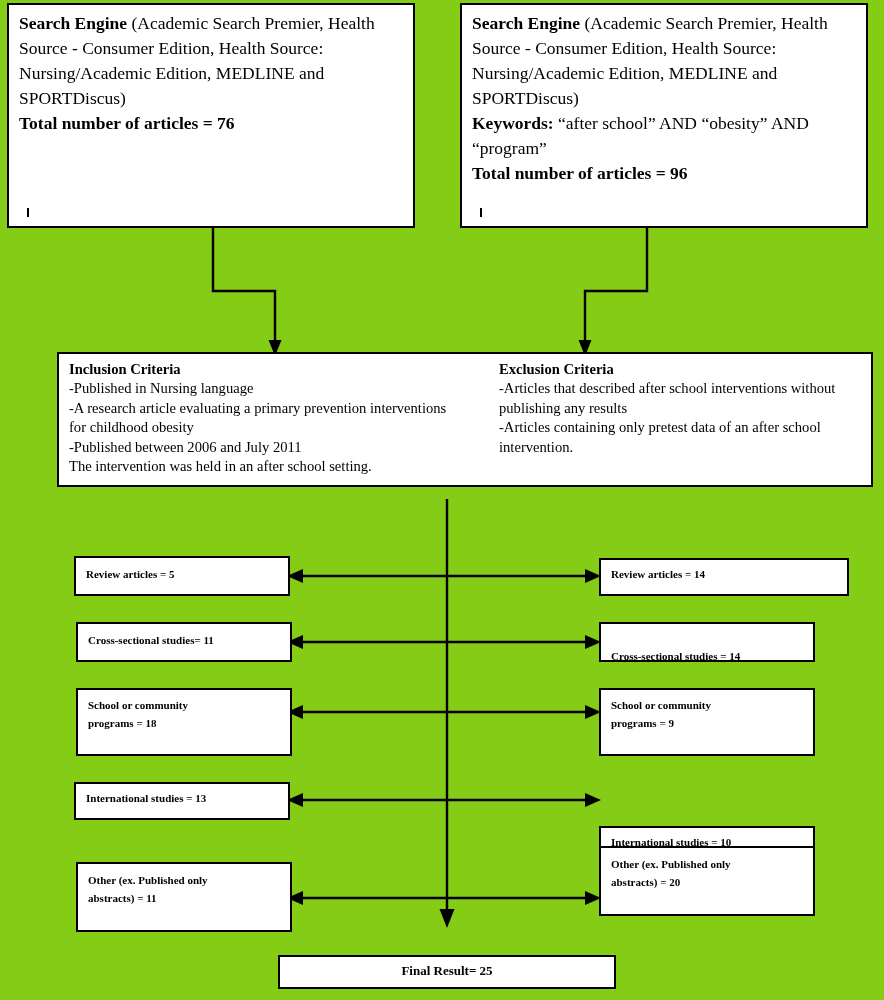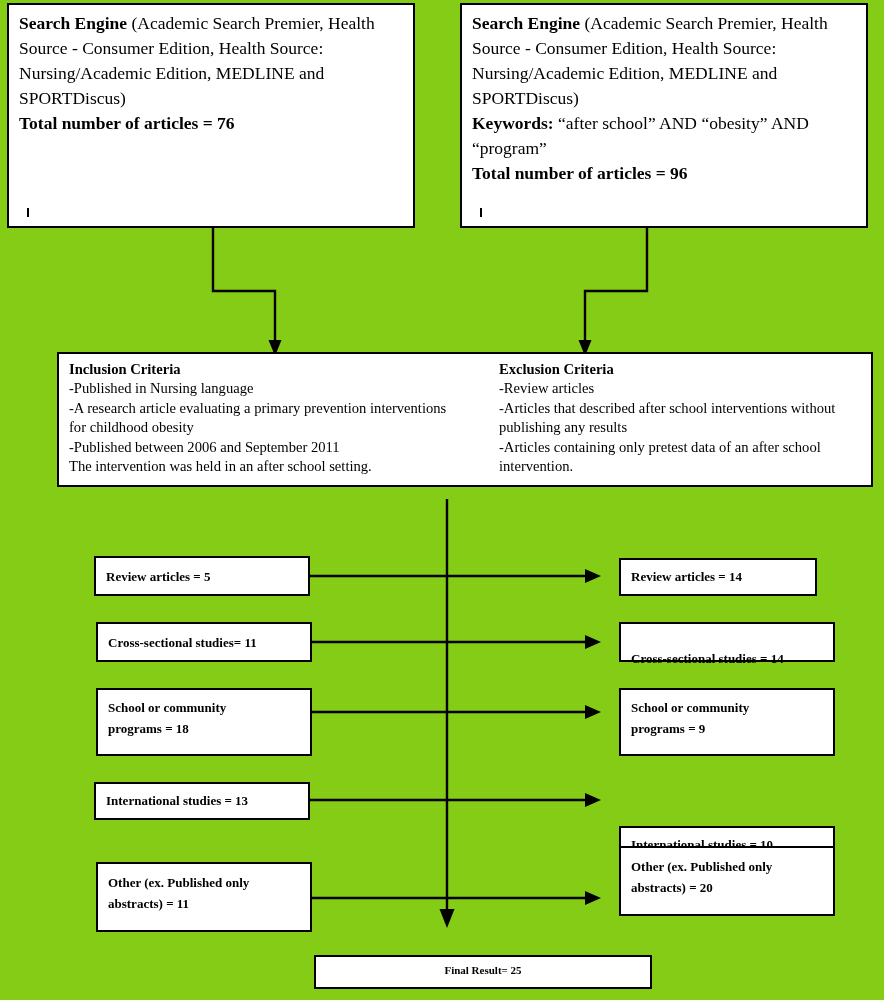--- a/index.html
+++ b/index.html
@@ -27,31 +27,29 @@
   }
   .srcbox {
     font-size: 17.5px;
     line-height: 1.43;
   }
   .critbox {
     font-size: 14.6px;
     line-height: 1.33;
   }
   .resbox {
-    font-size: 13px;
+    font-size: 11px;
     font-weight: bold;
     line-height: 1.62;
-    margin-left: 20px;
   }
   .finalbox {
-    font-size: 11px;
+    font-size: 13px;
     font-weight: bold;
     text-align: center;
     line-height: 1.3;
-    margin-left: 36px;
   }
   .b { font-weight: bold; }
   .caret {
     position: absolute;
     width: 2px;
     height: 9px;
     background: #000;
   }
   svg.edges {
     position: absolute;
@@ -135,26 +133,25 @@
       <div class="b">Total number of articles = 96</div>
     </div>
     <div class="caret" style="left:18px; top:203px;"></div>
   </div>
 
   <div class="box critbox" style="left:57px; top:352px; width:816px; height:135px;">
     <div style="position:absolute; left:10px; top:6px; width:390px;">
       <div class="b">Inclusion Criteria</div>
       <div>-Published in Nursing language</div>
       <div>-A research article evaluating a primary prevention interventions for childhood obesity</div>
-      <div>-Published between 2006 and September 2011</div>
+      <div>-Published between 2006 and July 2011</div>
       <div>The intervention was held in an after school setting.</div>
     </div>
     <div style="position:absolute; left:440px; top:6px; width:370px;">
       <div class="b">Exclusion Criteria</div>
-      <div>-Review articles</div>
       <div>-Articles that described after school interventions without publishing any results</div>
       <div>-Articles containing only pretest data of an after school intervention.</div>
     </div>
   </div>
 
   <div class="box resbox" style="left:74px; top:556px; width:216px; height:40px;">
     <div class="box-inner" style="padding-top:8px;">
       <span>Review articles = 5</span>
     </div>
   </div>
@@ -178,21 +175,21 @@
     </div>
   </div>
 
   <div class="box resbox" style="left:76px; top:862px; width:216px; height:70px;">
     <div class="box-inner" style="padding-top:8px;">
       <span class="rl">Other (ex. Published only</span>
       <span class="rl">abstracts) = 11</span>
     </div>
   </div>
 
-  <div class="box resbox" style="left:599px; top:558px; width:198px; height:38px;">
+  <div class="box resbox" style="left:599px; top:558px; width:250px; height:38px;">
     <div class="box-inner" style="padding-top:6px;">
       <span>Review articles = 14</span>
     </div>
   </div>
 
   <div class="box resbox" style="left:599px; top:622px; width:216px; height:40px;">
     <div class="box-inner" style="padding-top:24px;">
       <span>Cross-sectional studies = 14</span>
     </div>
   </div>

